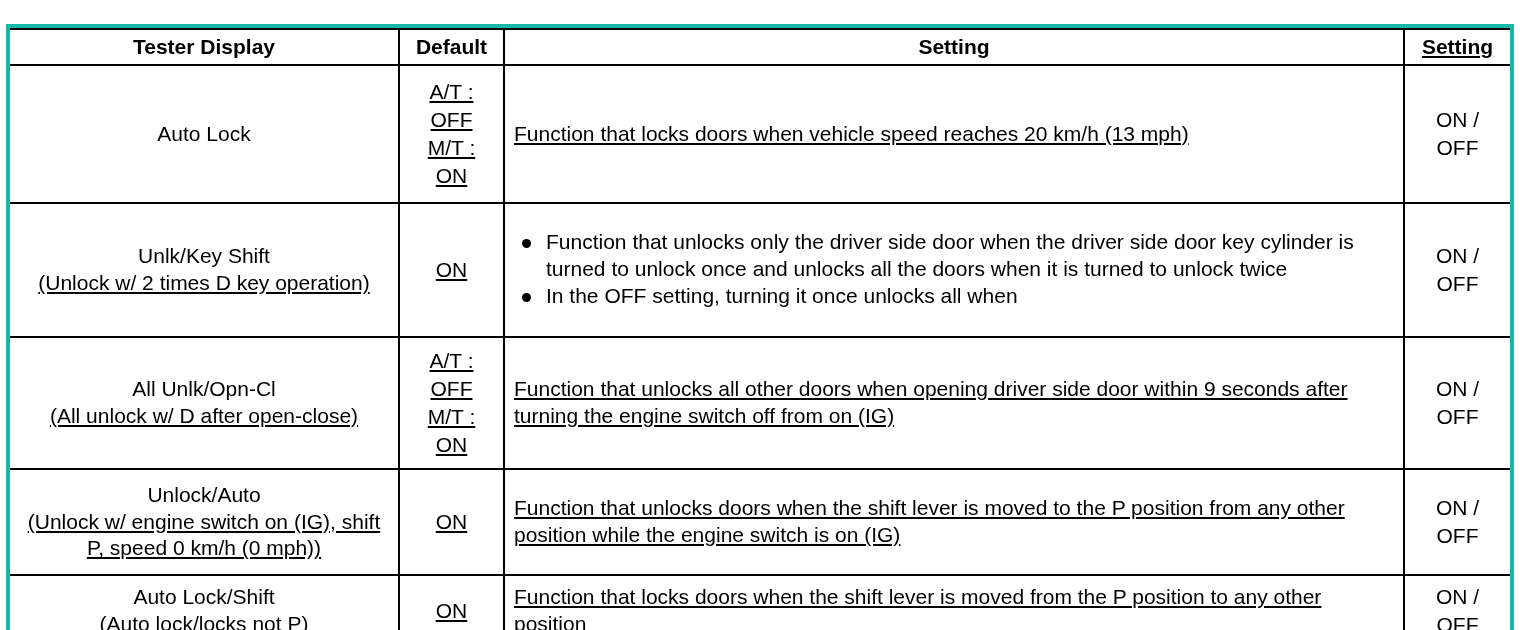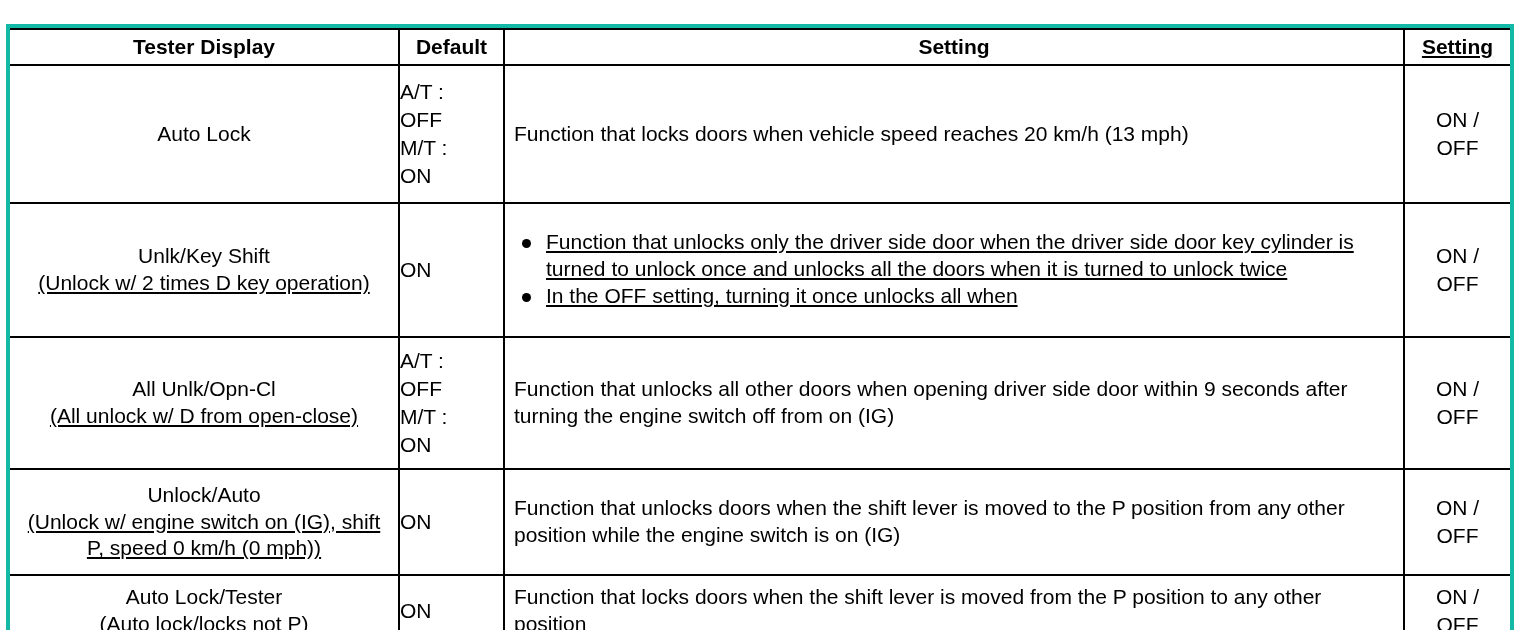--- a/index.html
+++ b/index.html
@@ -58,23 +58,24 @@
   thead th.h-setting { border-right: none; text-decoration: underline; }
   thead tr th { border-bottom: 3px solid #000; }
 
   tbody td { font-weight: normal; }
   tbody td.cell-display {
     text-align: center;
     border-left: none;
     padding: 4px 8px;
   }
   tbody td.cell-default {
-    text-align: left;
+    text-align: center;
     white-space: pre-line;
     line-height: 1.33;
+    text-decoration: underline;
   }
   tbody td.cell-contents {
     text-align: left;
     padding: 3px 10px 3px 9px;
     vertical-align: middle;
   }
   tbody td.cell-setting {
     text-align: center;
     border-right: none;
     white-space: pre-line;
@@ -87,32 +88,31 @@
 
   ul.bullets {
     list-style: none;
     margin: 0;
     padding: 0;
   }
   ul.bullets li {
     position: relative;
     padding-left: 32px;
     margin: 0 0 1px 0;
-    text-decoration: underline;
   }
   ul.bullets li .dot {
     position: absolute;
     left: 8px;
     top: 10px;
     width: 9px;
     height: 9px;
     background: #000;
     border-radius: 50%;
   }
-  .para { margin: 0; }
+  .para { margin: 0; text-decoration: underline; }
 
   
   tr.row-0 { height: 138px; }
   tr.row-1 { height: 134px; }
   tr.row-2 { height: 132px; }
   tr.row-3 { height: 106px; }
   tr.row-4 { height: 70px; }
 </style>
 </head>
 <body>
@@ -163,21 +163,21 @@
             <li><span class="dot"></span><span>In the OFF setting, turning it once unlocks all when</span></li>
           </ul>
         </td>
         <td class="cell-setting">ON /
 OFF</td>
       </tr>
 
       <tr class="row-2">
         <td class="cell-display">
           <span class="disp-main">All Unlk/Opn-Cl</span>
-          <span class="disp-sub">(All unlock w/ D from open-close)</span>
+          <span class="disp-sub">(All unlock w/ D after open-close)</span>
         </td>
         <td class="cell-default">A/T :
 OFF
 M/T :
 ON</td>
         <td class="cell-contents">
           <p class="para">Function that unlocks all other doors when opening driver side door within 9 seconds after turning the engine switch off from on (IG)</p>
         </td>
         <td class="cell-setting">ON /
 OFF</td>
@@ -191,21 +191,21 @@
         <td class="cell-default">ON</td>
         <td class="cell-contents">
           <p class="para">Function that unlocks doors when the shift lever is moved to the P position from any other position while the engine switch is on (IG)</p>
         </td>
         <td class="cell-setting">ON /
 OFF</td>
       </tr>
 
       <tr class="row-4">
         <td class="cell-display">
-          <span class="disp-main">Auto Lock/Tester</span>
+          <span class="disp-main">Auto Lock/Shift</span>
           <span class="disp-sub">(Auto lock/locks not P)</span>
         </td>
         <td class="cell-default">ON</td>
         <td class="cell-contents">
           <p class="para">Function that locks doors when the shift lever is moved from the P position to any other position</p>
         </td>
         <td class="cell-setting">ON /
 OFF</td>
       </tr>
 

